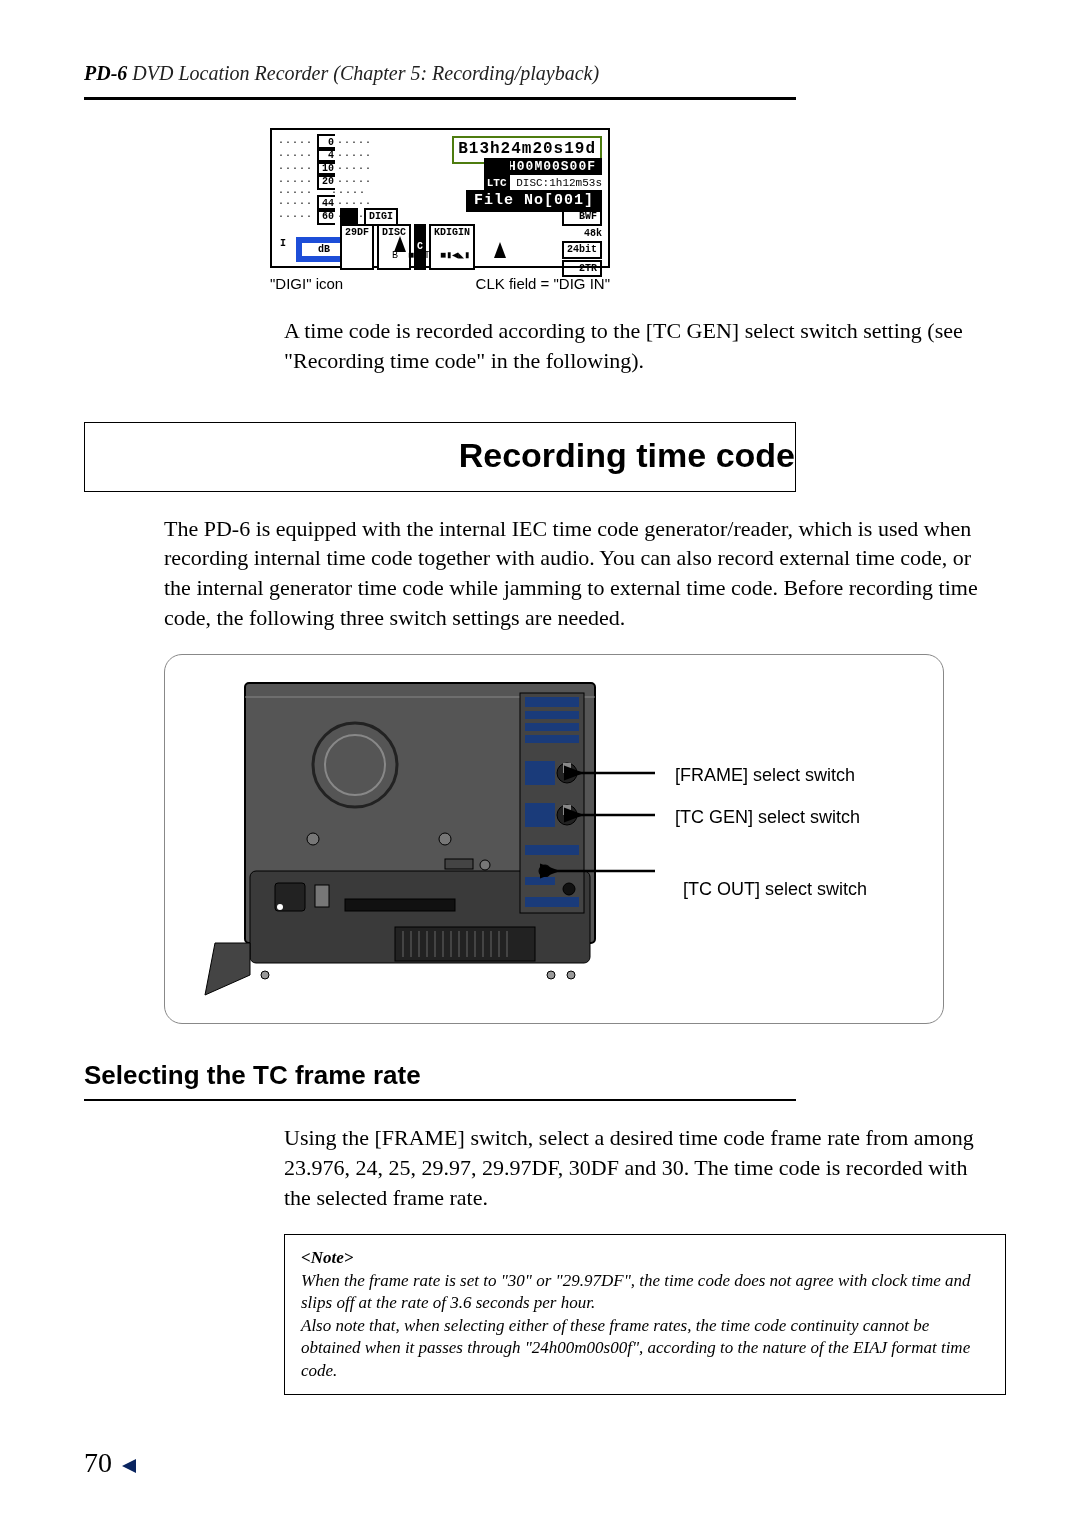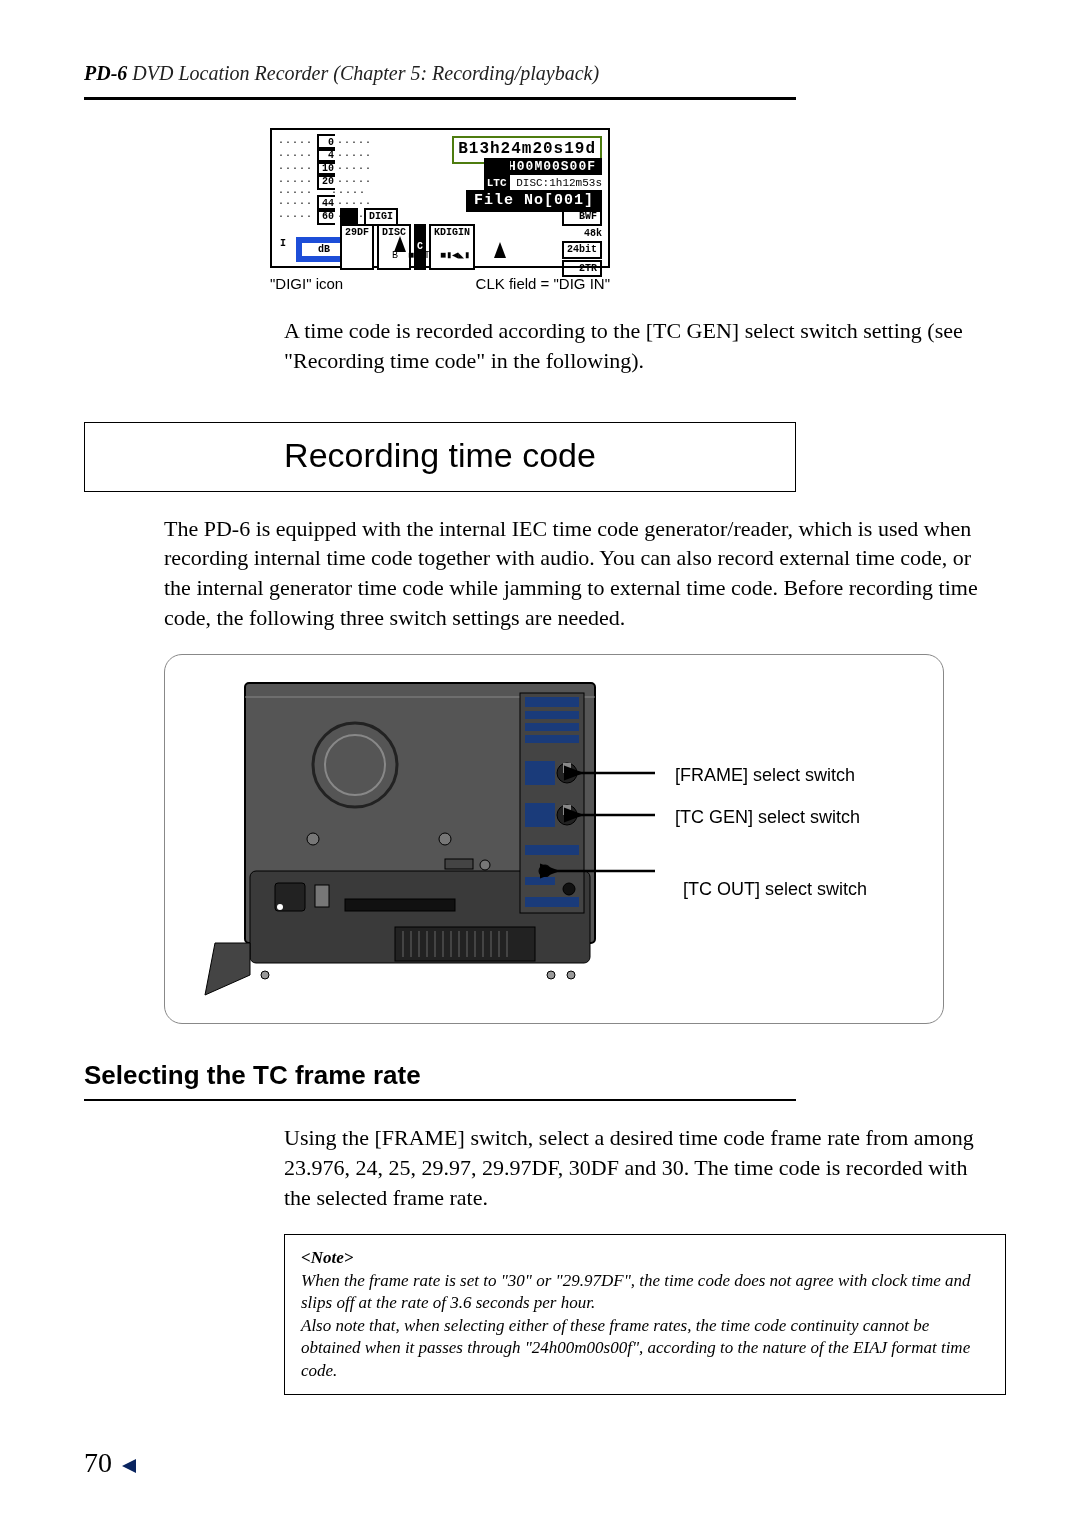--- a/index.html
+++ b/index.html
@@ -104,23 +104,23 @@
   .lcd-captions {
     width:340px; margin:6px auto 0 auto;
     display:flex; justify-content:space-between;
     font-family: Helvetica, Arial, sans-serif;
     font-size:15px;
   }
 
   
   .section-title {
     border: 1.5px solid #000;
-    text-align: center;
+    text-align: right;
     font-family: Helvetica, Arial, sans-serif;
-    font-weight: normal;
+    font-weight: bold;
     font-size: 34px;
     padding: 10px 0 12px 0;
     margin: 46px 0 8px 0;
   }
 
   
   .device-fig {
     border: 1px solid #888;
     border-radius: 18px;
     padding: 20px;

